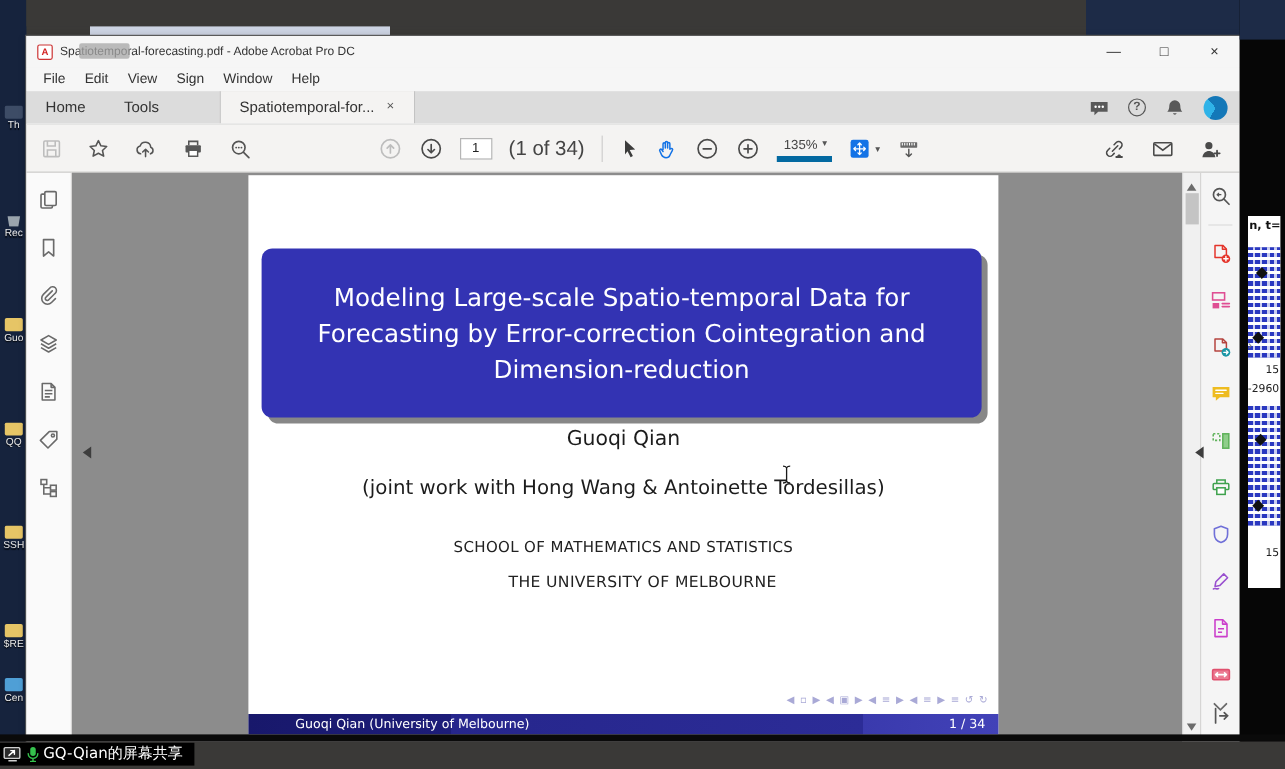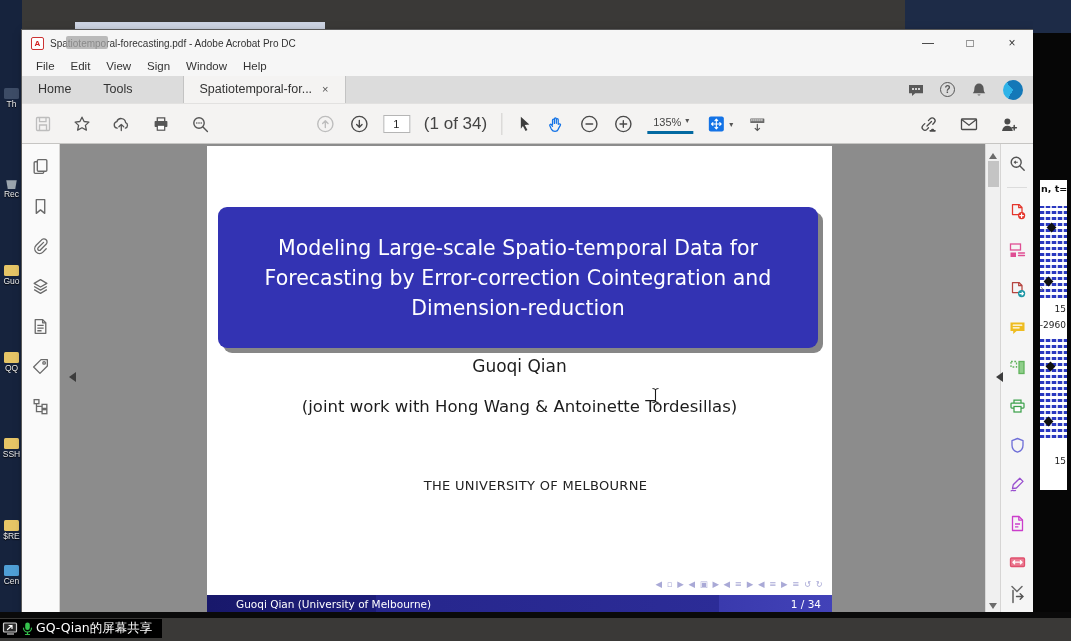--- a/index.html
+++ b/index.html
@@ -49,21 +49,21 @@
           background:conic-gradient(from 210deg,#2fb3e8 0deg 110deg,#1478b8 110deg 360deg);}
 
   .toolbar{position:relative;height:41px;background:#f4f3f2;border-top:1px solid #e2e1e0;border-bottom:1px solid #c6c5c3;}
   .tb-left{position:absolute;left:12px;top:0;height:40px;display:flex;align-items:center;gap:21px;}
   .tb-center{position:absolute;left:50%;top:0;transform:translateX(-47%);height:40px;display:flex;align-items:center;gap:14px;}
   .tb-right{position:absolute;right:14px;top:0;height:40px;display:flex;align-items:center;gap:20px;}
   .page-input{width:27px;height:18px;border:1px solid #b5b5b5;background:#fff;font-size:11px;text-align:center;color:#222;
               font-family:"Liberation Sans",sans-serif;}
   .page-info{font-size:17px;color:#444;}
   .tb-sep{width:1px;height:22px;background:#cfcecd;}
-  .zoom-ctl{display:flex;align-items:flex-start;gap:4px;border-bottom:3px solid #0369a1;padding:2px 4px 3px 6px;}
+  .zoom-ctl{display:flex;align-items:flex-start;gap:4px;border-bottom:5px solid #0369a1;padding:2px 4px 3px 6px;}
   .zoom-val{font-size:11px;color:#444;}
   .caret{font-size:8px;color:#555;}
 
   
   .acro-main{position:absolute;left:0;top:114px;width:1011px;height:474px;display:flex;}
   .left-rail{width:38px;background:#fafafa;border-right:1px solid #d6d5d4;display:flex;flex-direction:column;
              align-items:center;padding-top:13px;gap:21px;}
   .doc-area{position:relative;flex:1;background:#8c8c8c;}
   .collapse-left{position:absolute;left:4px;top:228px;width:0;height:0;
                  border:5px solid transparent;border-right:7px solid #3d3d3d;}
@@ -92,21 +92,21 @@
                font-family:"DejaVu Sans",sans-serif;}
   .slide-school{position:absolute;left:0;top:302px;width:100%;text-align:center;font-size:12.5px;color:#222;
                 letter-spacing:.3px;font-family:"DejaVu Sans",sans-serif;}
   .slide-univ{position:absolute;left:16px;top:332px;width:100%;text-align:center;font-size:13px;color:#222;
               letter-spacing:.3px;font-family:"DejaVu Sans",sans-serif;}
   .slide-nav{position:absolute;right:8px;top:433px;font-size:8.5px;color:#a9a9d6;letter-spacing:1px;
              font-family:"DejaVu Sans",sans-serif;}
   .slide-footer{position:absolute;left:0;bottom:0;width:100%;height:17px;
       background:linear-gradient(90deg,#18186b 0%,#1d1d79 27%,#26268c 27%,#2c2c97 82%,#3a3aad 82%,#4242b8 100%);
       display:flex;align-items:center;justify-content:space-between;}
-  .slide-footer .fl{color:#fff;font-size:10.5px;padding-left:29px;font-family:"DejaVu Sans",sans-serif;}
+  .slide-footer .fl{color:#fff;font-size:10.5px;padding-left:39px;font-family:"DejaVu Sans",sans-serif;}
   .slide-footer .fr{color:#fff;font-size:10.5px;padding-right:11px;font-family:"DejaVu Sans",sans-serif;}
 
   .ibeam{position:absolute;left:590px;top:243px;z-index:5;}
 
   
   .right-sliver{position:absolute;left:1033px;top:0;width:38px;height:618px;background:#060606;}
   .sliver-panel{position:absolute;left:7px;top:180px;width:27px;height:310px;background:#fff;overflow:hidden;}
   .sl-text{font-size:9.5px;color:#111;white-space:nowrap;font-weight:bold;font-family:"DejaVu Sans",sans-serif;}
   .sl-band{position:absolute;left:0;width:100%;
      background:repeating-linear-gradient(0deg,#2a38c0 0 3.5px,#ffffff 3.5px 6px);}
@@ -338,20 +338,21 @@
 
       <div class="doc-area">
         <div class="collapse-left"></div>
 
         <div class="page">
           <div class="slide-titlebox">
             <div class="t">Modeling Large-scale Spatio-temporal Data for Forecasting by Error-correction Cointegration and Dimension-reduction</div>
           </div>
           <div class="slide-author">Guoqi Qian</div>
           <div class="slide-joint">(joint work with Hong Wang &amp; Antoinette Tordesillas)</div>
+          <div class="slide-school">SCHOOL OF MATHEMATICS AND STATISTICS</div>
           <div class="slide-univ">THE UNIVERSITY OF MELBOURNE</div>
           <div class="slide-nav">◀ ▫ ▶  ◀ ▣ ▶  ◀ ≡ ▶  ◀ ≡ ▶  ≡  ↺ ↻</div>
           <div class="slide-footer">
             <span class="fl">Guoqi Qian  (University of Melbourne)</span>
             <span class="fr">1 / 34</span>
           </div>
         </div>
 
         <svg class="ibeam" width="11" height="17" viewBox="0 0 11 17" fill="none" stroke="#1a1a1a" stroke-width="1.1">
             <path d="M2.5 1.5c1.5 0 2.5.5 3 1.3.5-.8 1.5-1.3 3-1.3M5.5 2.8v11.4M2.5 15.5c1.5 0 2.5-.5 3-1.3.5.8 1.5 1.3 3 1.3"></path>

